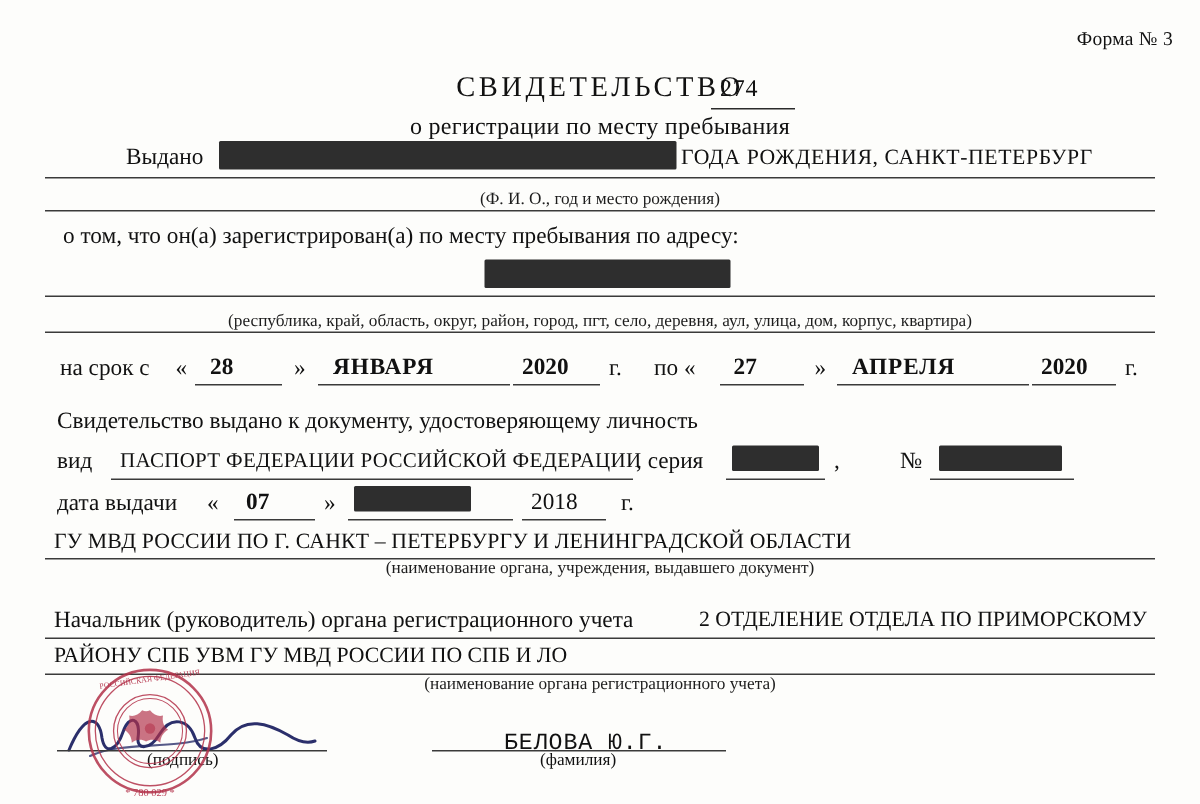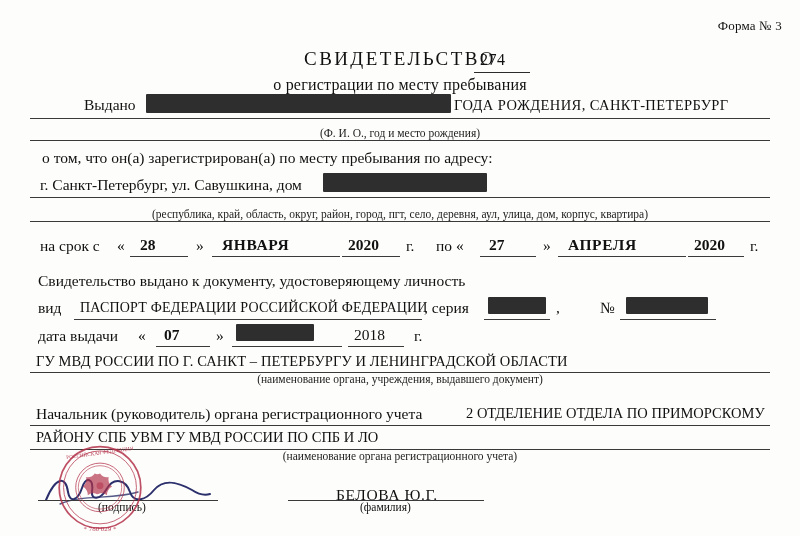--- a/index.html
+++ b/index.html
@@ -117,21 +117,20 @@
   <div class="txt" style="left:84px; top:96px;">Выдано</div>
   <div class="redact" style="left:146px; top:94px; width:305px; height:19px;"></div>
   <div class="txt smallcaps" style="left:454px; top:97px; font-size:14.5px;text-align:right;">ГОДА РОЖДЕНИЯ, САНКТ-ПЕТЕРБУРГ</div>
   <div class="line" style="left:30px; top:118px; width:740px;"></div>
 
   <div class="line" style="left:30px; top:140px; width:740px;"></div>
   <div class="caption" style="top:127px;">(Ф. И. О., год и место рождения)</div>
 
   <div class="txt" style="left:42px; top:149px;">о том, что он(а) зарегистрирован(а) по месту пребывания по адресу:</div>
 
-  <div class="txt" style="left:40px; top:176px;">г. Санкт-Петербург, ул. Савушкина, дом</div>
   <div class="redact" style="left:323px; top:173px; width:164px; height:19px;"></div>
   <div class="line" style="left:30px; top:197px; width:740px;"></div>
 
   <div class="line" style="left:30px; top:221px; width:740px;"></div>
   <div class="caption" style="top:208px;">(республика, край, область, округ, район, город, пгт, село, деревня, аул, улица, дом, корпус, квартира)</div>
 
   <div class="txt" style="left:40px; top:237px;">на срок с</div>
   <div class="txt" style="left:117px; top:237px;">«</div>
   <div class="txt" style="left:140px; top:236px; font-weight:bold;">28</div>
   <div class="line" style="left:130px; top:256px; width:58px;"></div>
@@ -188,21 +187,21 @@
 
   <div class="sign">
     <svg width="170" height="40" viewBox="0 0 170 40" fill="none">
       <path d="M4 30 C 14 6, 24 6, 26 22 C 28 34, 36 30, 40 18 C 44 6, 52 8, 50 22 C 49 30, 58 30, 64 20 C 72 6, 84 10, 88 22 C 92 34, 104 30, 112 20 C 122 8, 136 12, 150 20 C 156 24, 162 26, 168 24" stroke="#2b2f6b" stroke-width="2" stroke-linecap="round" fill="none"></path>
       <path d="M18 34 C 40 24, 70 30, 96 22" stroke="#2b2f6b" stroke-width="1.4" stroke-linecap="round" fill="none" opacity="0.8"></path>
     </svg>
   </div>
   <div class="line" style="left:38px; top:500px; width:180px;"></div>
   <div class="txt txt-sm" style="left:98px; top:501px; font-size:11.5px;">(подпись)</div>
 
-  <div class="txt" style="left:336px; top:486px; letter-spacing:0.6px;">БЕЛОВА Ю.Г.</div>
+  <div class="txt" style="left:336px; top:486px; letter-spacing:0.6px;font-family:Liberation Mono, monospace;">БЕЛОВА Ю.Г.</div>
   <div class="line" style="left:288px; top:500px; width:196px;"></div>
   <div class="txt txt-sm" style="left:360px; top:501px; font-size:11.5px;">(фамилия)</div>
 
   <div class="stamp">
     <svg width="128" height="92" viewBox="0 0 128 106">
       <g stroke="#b3324a" fill="none" opacity="0.85">
         <circle cx="64" cy="50" r="47" stroke-width="2"></circle>
         <circle cx="64" cy="50" r="42" stroke-width="1"></circle>
         <circle cx="64" cy="50" r="28" stroke-width="1"></circle>
         <circle cx="64" cy="50" r="25" stroke-width="0.8"></circle>

